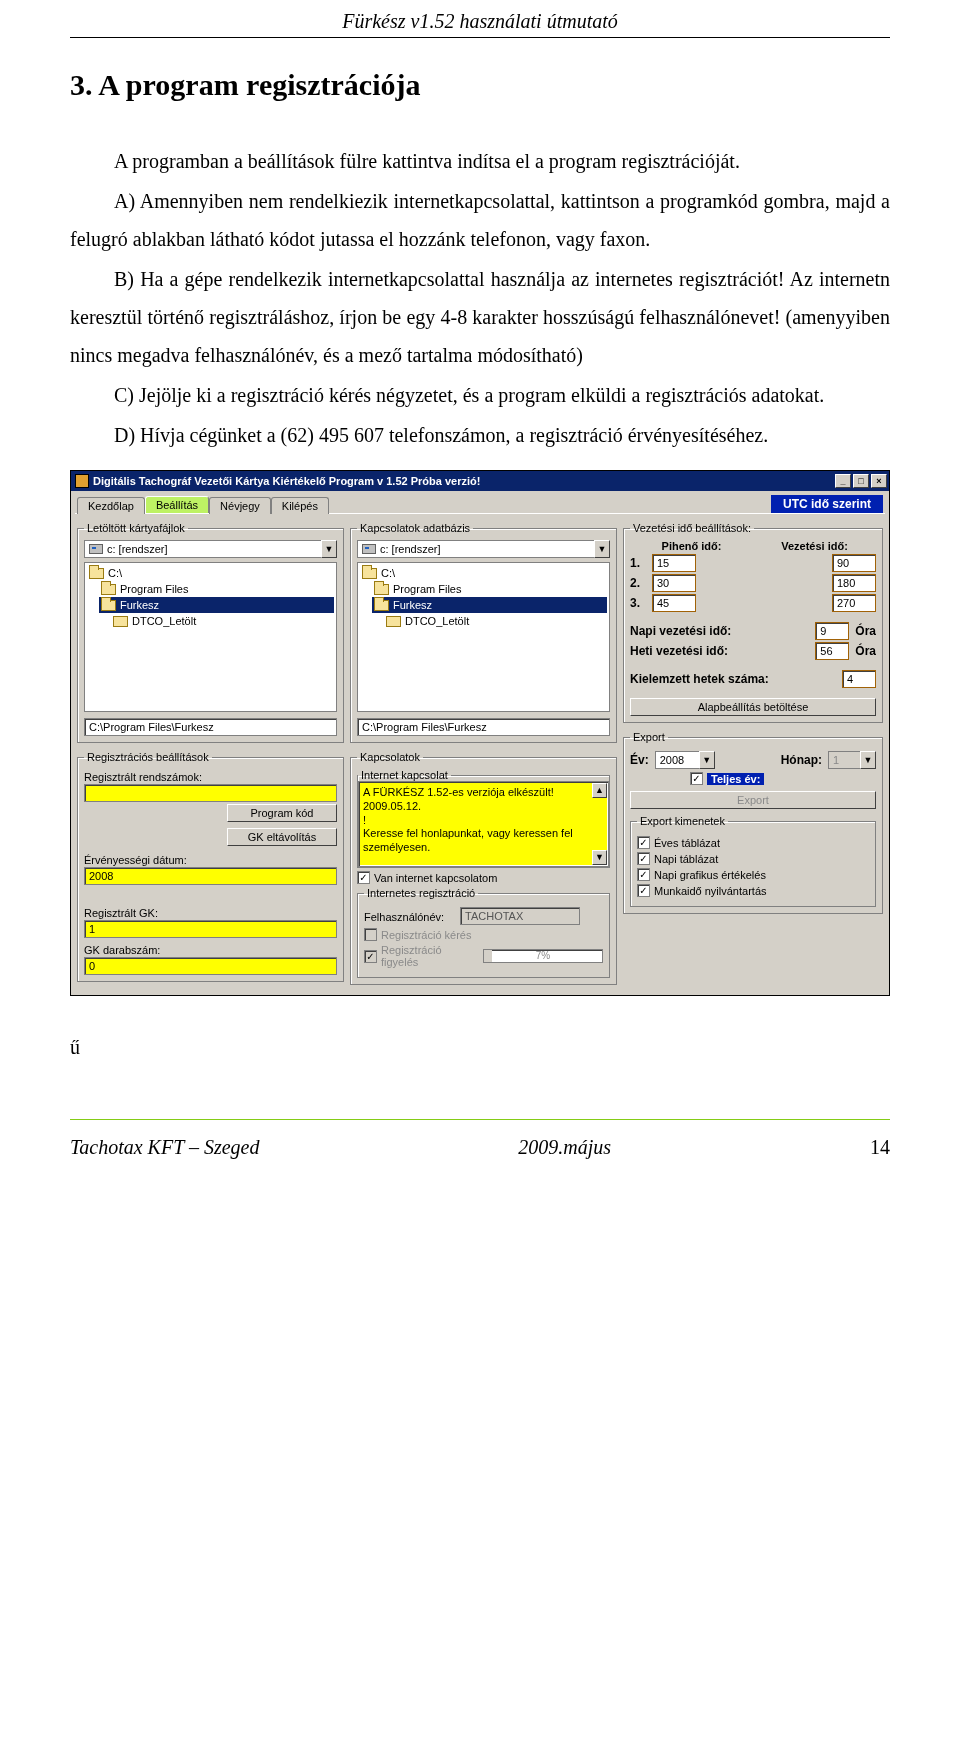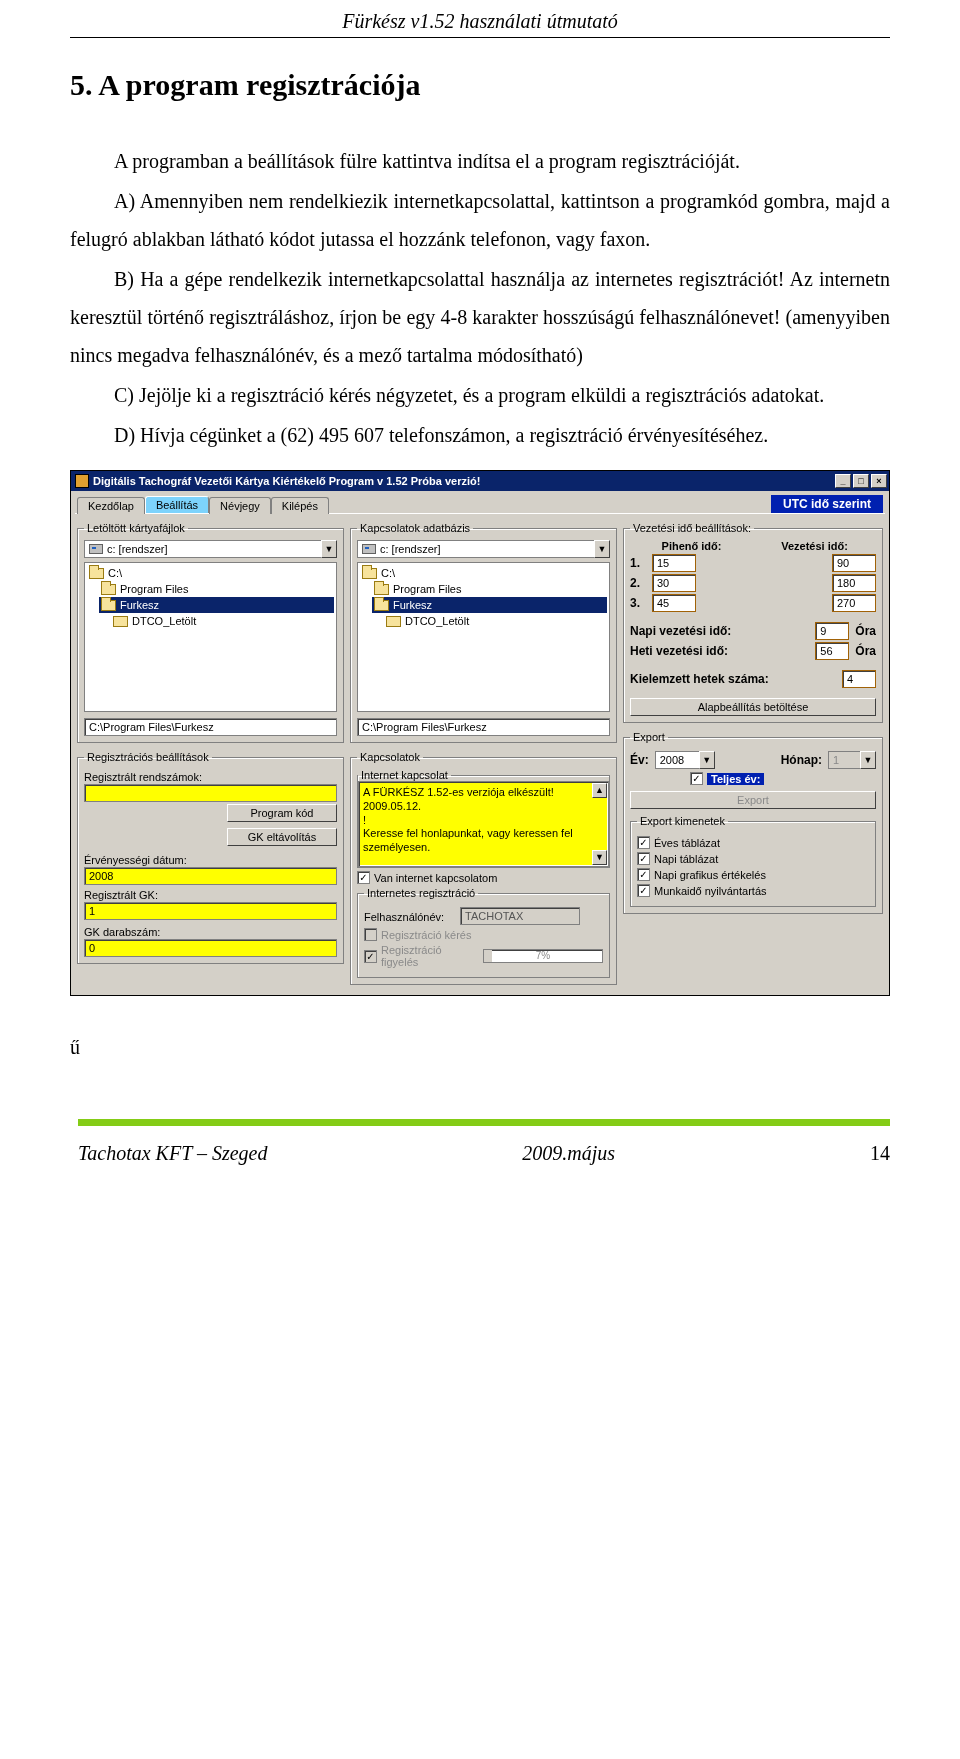--- a/index.html
+++ b/index.html
@@ -31,23 +31,22 @@
     line-height: 1.9;
     text-align: justify;
   }
   .body-text p { margin: 0 0 2px 0; text-indent: 44px; }
   .footer-row {
     display: flex;
     justify-content: space-between;
     font-style: italic;
     font-size: 20px;
     padding: 16px 0 0 0;
-    border-top: 7px solid #84cc16;
+    border-top: 1px solid #84cc16;
     margin-top: 60px;
-    margin-left: 8px;
   }
   .footer-row .pagenum { font-style: normal; }
   .lone-char { font-size: 20px; margin-top: 40px; }
 
   
   .app-window {
     font-family: Tahoma, Arial, sans-serif;
     font-size: 11px;
     width: 820px;
     margin: 16px 0 0 0;
@@ -95,21 +94,21 @@
     border: 1px solid #808080;
     border-bottom: none;
     border-top-left-radius: 3px;
     border-top-right-radius: 3px;
     padding: 2px 10px;
     font-size: 11px;
     position: relative;
     top: 1px;
   }
   .tab.active {
-    background: #7dd3fc;
+    background: #bef264;
     border-top-color: #fff;
     border-left-color: #fff;
     font-weight: normal;
     z-index: 2;
     top: 0;
   }
   .utc-badge {
     margin-left: auto;
     background: #0020b0;
     color: #fff;
@@ -326,21 +325,21 @@
   .expo-lbl { font-weight:bold; font-size:12px; }
   .expo-dd { flex:0 0 60px; }
 </style>
 </head>
 <body>
 
 <div class="page">
   <div class="doc-header">Fürkész v1.52 használati útmutató</div>
   <hr class="header-rule">
 
-  <h2 class="section-title">5. A program regisztrációja</h2>
+  <h2 class="section-title">3. A program regisztrációja</h2>
 
   <div class="body-text">
     <p>A programban a beállítások fülre kattintva indítsa el a program regisztrációját.</p>
     <p>A) Amennyiben nem rendelkiezik internetkapcsolattal, kattintson a programkód gombra, majd a felugró ablakban látható kódot jutassa el hozzánk telefonon, vagy faxon.</p>
     <p>B) Ha a gépe rendelkezik internetkapcsolattal használja az internetes regisztrációt! Az internetn keresztül történő regisztráláshoz, írjon be egy 4-8 karakter hosszúságú felhasználónevet! (amenyyiben nincs megadva felhasználónév, és a mező tartalma módosítható)</p>
     <p>C) Jejölje ki a regisztráció kérés négyzetet, és a program elküldi a regisztrációs adatokat.</p>
     <p>D) Hívja cégünket a (62) 495 607 telefonszámon, a regisztráció érvényesítéséhez.</p>
   </div>
 
   <div class="app-window">
@@ -401,21 +400,21 @@
         <fieldset class="grp">
           <legend>Regisztrációs beállítások</legend>
           <div class="sublbl">Regisztrált rendszámok:</div>
           <input class="yellow-in" value="" style="">
           <div class="reg-buttons">
             <button class="btn">Program kód</button>
             <button class="btn">GK eltávolítás</button>
           </div>
           <div class="sublbl">Érvényességi dátum:</div>
           <input class="yellow-in" value="2008" style="">
-          <div class="sublbl" style="margin-top:4px">Regisztrált GK:</div>
+          <div class="sublbl" style="margin-top:22px">Regisztrált GK:</div>
           <input class="yellow-in" value="1" style="">
           <div class="sublbl" style="margin-top:6px">GK darabszám:</div>
           <input class="yellow-in" value="0" style="">
         </fieldset>
       </div>
 
       <div class="col mid">
         <fieldset class="grp">
           <legend>Kapcsolatok adatbázis</legend>
           <div class="dropdown">

